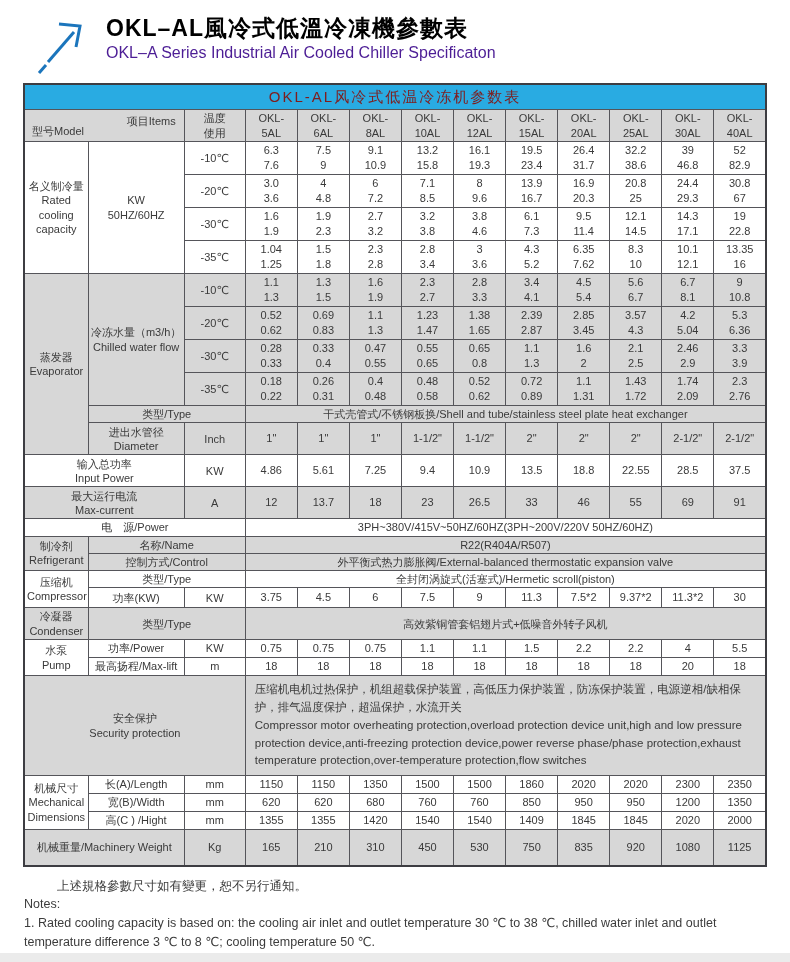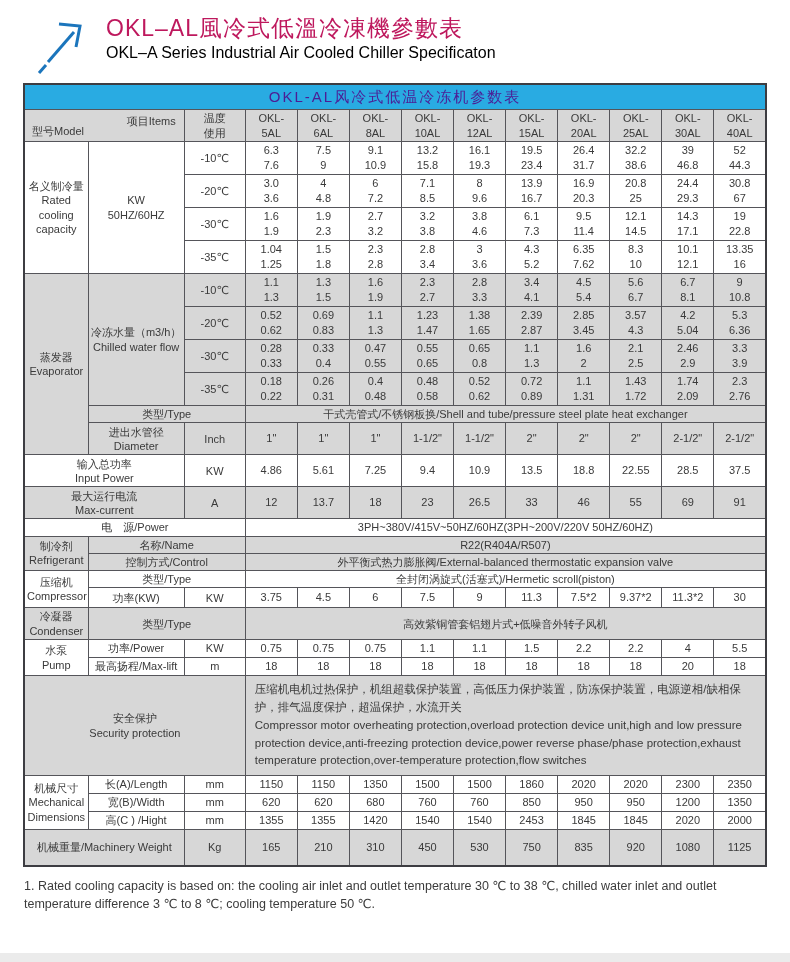--- a/index.html
+++ b/index.html
@@ -4,28 +4,28 @@
 <style>
   html,body{margin:0;padding:0;}
   body{
     width:790px;height:962px;background:#ffffff;position:relative;overflow:hidden;
     font-family:"Liberation Sans","DejaVu Sans",sans-serif;color:#3a3a3a;
   }
   
   .page-header{display:flex;align-items:flex-start;padding:14px 0 0 34px;}
   .arrow-wrap{width:58px;height:60px;flex:0 0 auto;}
   .titles{margin-left:14px;}
-  .title-cn{font-size:23px;font-weight:400;letter-spacing:1px;color:#be185d;line-height:1.25;}
-  .title-en{font-size:16px;font-weight:400;color:#000000;margin-top:1px;}
+  .title-cn{font-size:23px;font-weight:700;letter-spacing:1px;color:#000000;line-height:1.25;}
+  .title-en{font-size:16px;font-weight:400;color:#4c1d95;margin-top:1px;}
   
   table{border-collapse:collapse;table-layout:fixed;width:744px;margin:9px auto 0;border:2px solid #3d3d42;}
   th,td{border:1px solid #55555a;font-weight:normal;text-align:center;vertical-align:middle;
         font-size:11px;line-height:1.3;padding:1px 2px;background:#ffffff;}
   tr.g th, tr.g td{background:#d7d7d7;}
-  .banner{background:#29abe2;color:#4c1d95;font-size:15px;letter-spacing:2px;height:20px;padding:2px 0;}
+  .banner{background:#29abe2;color:#7f1d1d;font-size:15px;letter-spacing:2px;height:20px;padding:2px 0;}
   .lbl{white-space:pre-line;}
   .h32{height:32px;} .h17{height:15px;} .h22{height:20px;} .h26{height:36px;border-radius:12px;} .h30{height:28px;border-radius:15px;}
   .diag{position:relative;overflow:hidden;
         background-image:linear-gradient(to bottom right,transparent 49.2%,#55555a 49.2%,#55555a 50.8%,transparent 50.8%);}
   tr.g .diag{background-color:#d7d7d7;}
   .diag .corner-model{position:absolute;left:7px;bottom:3px;font-size:11px;}
   .diag .corner-items{position:absolute;right:8px;top:4px;font-size:11px;}
   .sec{text-align:left;padding:5px 9px;font-size:11.5px;line-height:1.55;margin-left:12px;}
   .sec div{margin:0;}
   td.v div{line-height:15px;}
@@ -134,21 +134,21 @@
         <td class="v">
           <div>32.2</div>
           <div>38.6</div>
         </td>
         <td class="v">
           <div>39</div>
           <div>46.8</div>
         </td>
         <td class="v">
           <div>52</div>
-          <div>44.3</div>
+          <div>82.9</div>
         </td>
       </tr>
   <tr class="h32">
     <td class="lbl">-20℃</td>
   <td class="v">
           <div>3.0</div>
           <div>3.6</div>
         </td>
         <td class="v">
           <div>4</div>
@@ -445,21 +445,21 @@
           <div>1.74</div>
           <div>2.09</div>
         </td>
         <td class="v">
           <div>2.3</div>
           <div>2.76</div>
         </td>
       </tr>
   <tr class="g h17">
     <td colspan="2">类型/Type</td>
-    <td colspan="10">干式壳管式/不锈钢板换/Shell and tube/pressure steel plate heat exchanger</td>
+    <td colspan="10">干式壳管式/不锈钢板换/Shell and tube/stainless steel plate heat exchanger</td>
   </tr>
   <tr class="g h32">
     <td class="lbl">进出水管径
 Diameter</td>
     <td>Inch</td>
   <td class="v">
           <div>1"</div>
         </td>
         <td class="v">
           <div>1"</div>
@@ -789,21 +789,21 @@
         <td class="v">
           <div>1420</div>
         </td>
         <td class="v">
           <div>1540</div>
         </td>
         <td class="v">
           <div>1540</div>
         </td>
         <td class="v">
-          <div>2453</div>
+          <div>1409</div>
         </td>
         <td class="v">
           <div>1845</div>
         </td>
         <td class="v">
           <div>1845</div>
         </td>
         <td class="v">
           <div>2020</div>
         </td>
@@ -843,16 +843,18 @@
           <div>1080</div>
         </td>
         <td class="v">
           <div>1125</div>
         </td>
       </tr>
 </tbody>
   </table>
 
 <div class="notes">
+  <div class="ind2">上述規格參數尺寸如有變更，恕不另行通知。</div>
+  <div>Notes:</div>
   <div>1. Rated cooling capacity is based on: the cooling air inlet and outlet temperature 30 ℃ to 38 ℃, chilled water inlet and outlet temperature difference 3 ℃ to 8 ℃; cooling temperature 50 ℃.</div>
 </div>
 
 <div class="bottom-strip"></div>
 
 </body></html>

